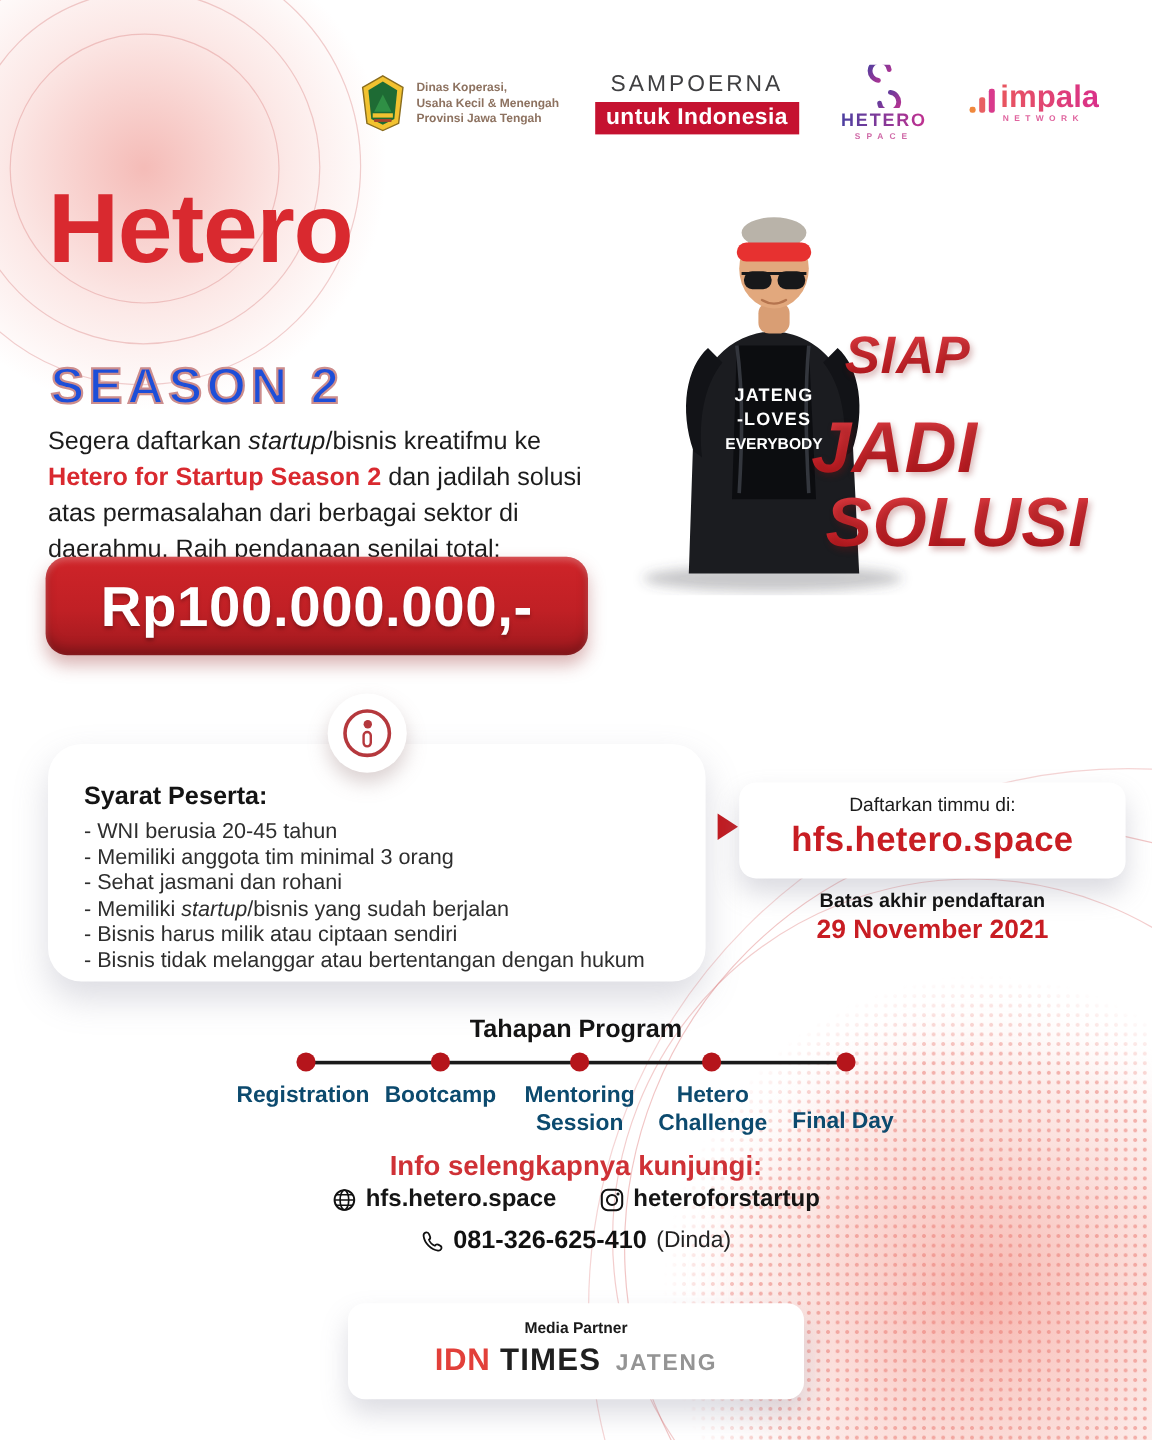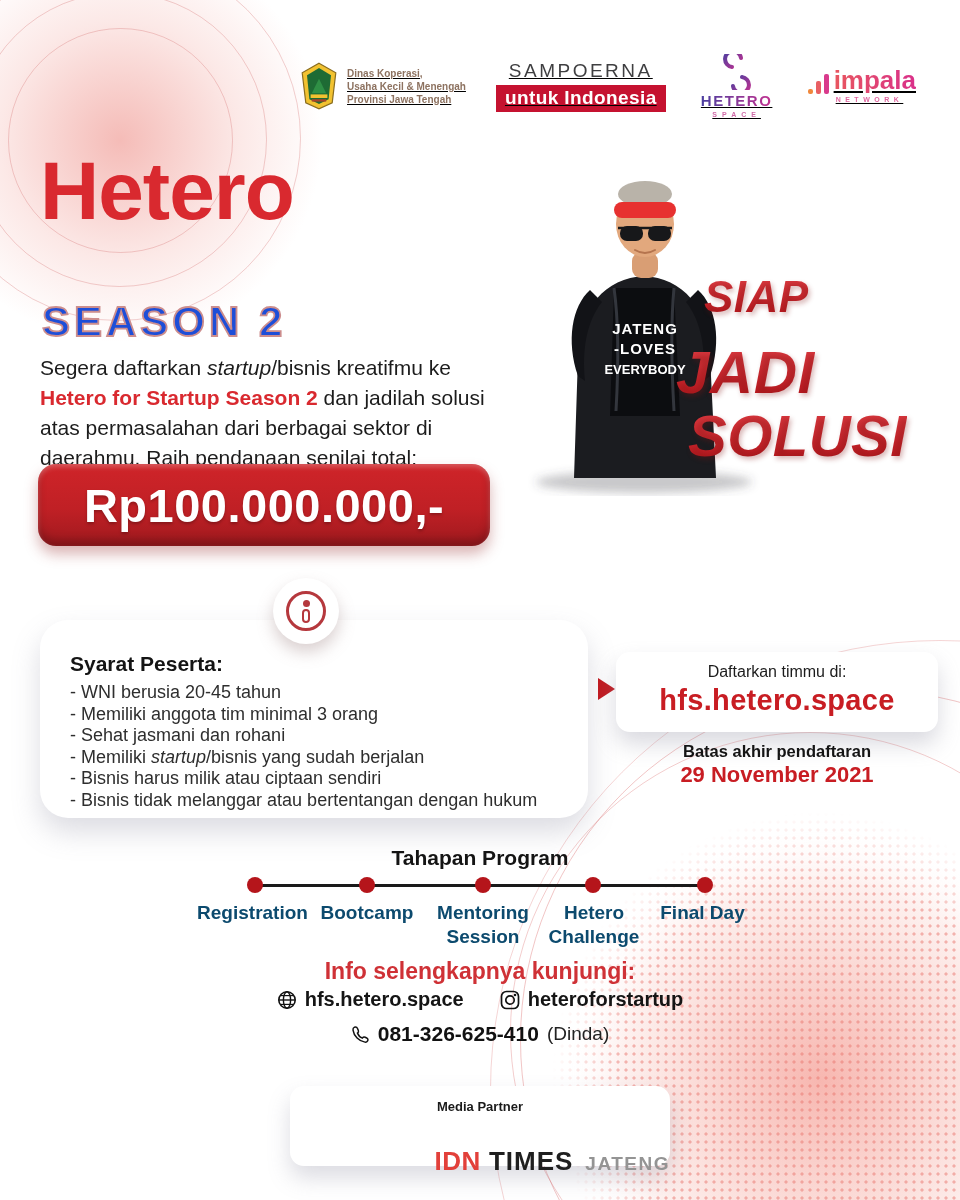--- a/index.html
+++ b/index.html
@@ -21,21 +21,21 @@
       radial-gradient(circle, rgba(246,170,162,0.85) 0%, rgba(249,205,199,0.5) 42%, rgba(255,255,255,0) 66%);
     background-size:8px 8px, 100% 100%;
     -webkit-mask-image:radial-gradient(circle, #000 52%, transparent 70%);
     mask-image:radial-gradient(circle, #000 52%, transparent 70%); }
   .arc { position:absolute; border:1.5px solid rgba(219,103,103,0.38); border-radius:50%; background:transparent; }
   .arc1 { width:700px; height:700px; right:-260px; top:690px; }
   .arc2 { width:900px; height:900px; right:-430px; top:640px; border-color:rgba(219,103,103,0.28); }
   .arc3 { width:600px; height:600px; right:-150px; top:732px; border-color:rgba(219,103,103,0.33); }
 
   
-  .logos-row { position:absolute; top:50px; right:44px; display:flex; align-items:center; gap:30px; height:72px;text-decoration:underline; }
+  .logos-row { position:absolute; top:50px; right:44px; display:flex; align-items:center; gap:30px; height:72px; }
   .gov-logo { display:flex; align-items:center; gap:8px; }
   .gov-text { font-size:10px; font-weight:700; color:#8d7260; line-height:1.3; }
   .sampoerna { display:flex; flex-direction:column; align-items:center; gap:3px; }
   .sampoerna-title { font-size:19px; letter-spacing:2.5px; color:#3f3f41; font-weight:500; }
   .sampoerna-sub { background:#c51230; color:#ffffff; font-size:19px; font-weight:700; padding:2px 9px 3px; letter-spacing:0.4px; }
   .heterospace { display:flex; flex-direction:column; align-items:center; width:82px; }
   .heterospace-title { font-size:15px; font-weight:800; letter-spacing:1.5px; margin-top:2px;
     background:linear-gradient(90deg,#4b3fa0,#c23190); -webkit-background-clip:text; background-clip:text; color:transparent; }
   .heterospace-sub { font-size:7px; letter-spacing:5px; color:#d06aa8; font-weight:700; margin-top:2px; }
   .impala { display:flex; align-items:flex-end; gap:5px; }
@@ -109,23 +109,23 @@
   .contact-row { position:absolute; left:0; right:0; top:988px; display:flex; justify-content:center; gap:36px; }
   .contact-item { display:flex; align-items:center; gap:8px; font-size:20px; font-weight:700; color:#151515; }
   .contact-phone { position:absolute; left:0; right:0; top:1022px; display:flex; justify-content:center; align-items:center; gap:8px; }
   .phone-number { font-size:21px; font-weight:800; color:#111111; }
   .phone-name { font-size:19px; font-weight:400; color:#222222; }
 
   
   .media-card { position:absolute; left:290px; top:1086px; width:380px; height:80px; background:#ffffff; border-radius:14px;
     box-shadow:0 12px 22px rgba(140,140,160,0.30); text-align:center; padding-top:13px; }
   .media-label { font-size:13px; font-weight:700; color:#1a1a1a; }
-  .media-logos { display:flex; justify-content:flex-end; align-items:baseline; margin-top:4px; }
+  .media-logos { display:flex; justify-content:center; align-items:baseline; margin-top:4px; }
   .idn { font-size:26px; font-weight:800; color:#e2403a; letter-spacing:0.5px; }
-  .times { font-size:26px; font-weight:600; color:#1f1f1f; margin-left:8px; letter-spacing:1px;margin-top:28px; }
+  .times { font-size:26px; font-weight:600; color:#1f1f1f; margin-left:8px; letter-spacing:1px; }
   .jateng { font-size:19px; font-weight:600; color:#949494; margin-left:12px; letter-spacing:1.5px; }
 
   .icon-svg { display:block; }
 </style>
 </head>
 <body>
 
 <div class="poster">
 
   <div class="glow-tl"></div>
@@ -255,21 +255,21 @@
   <div class="timeline-line"></div>
   <div class="tl-dot" style="left:247px;"></div>
   <div class="tl-dot" style="left:359px;"></div>
   <div class="tl-dot" style="left:475px;"></div>
   <div class="tl-dot" style="left:585px;"></div>
   <div class="tl-dot" style="left:697px;"></div>
   <div class="tl-label" style="left:180px; width:145px;">Registration</div>
   <div class="tl-label" style="left:307px; width:120px;">Bootcamp</div>
   <div class="tl-label" style="left:425px; width:116px;">Mentoring Session</div>
   <div class="tl-label" style="left:540px; width:108px;">Hetero Challenge</div>
-  <div class="tl-label" style="left:640px; width:125px;">Final Day</div>
+  <div class="tl-label" style="left:640px; width:125px;margin-top:22px;">Final Day</div>
 
   <div class="contact-heading">Info selengkapnya kunjungi:</div>
   <div class="contact-row">
     <div class="contact-item">
       <svg class="icon-svg" width="20" height="20" viewBox="0 0 20 20">
         <circle cx="10" cy="10" r="8.2" fill="none" stroke="#111" stroke-width="1.6"></circle>
         <ellipse cx="10" cy="10" rx="3.6" ry="8.2" fill="none" stroke="#111" stroke-width="1.4"></ellipse>
         <line x1="1.8" y1="10" x2="18.2" y2="10" stroke="#111" stroke-width="1.4"></line>
         <line x1="3" y1="5.6" x2="17" y2="5.6" stroke="#111" stroke-width="1.2"></line>
         <line x1="3" y1="14.4" x2="17" y2="14.4" stroke="#111" stroke-width="1.2"></line>

